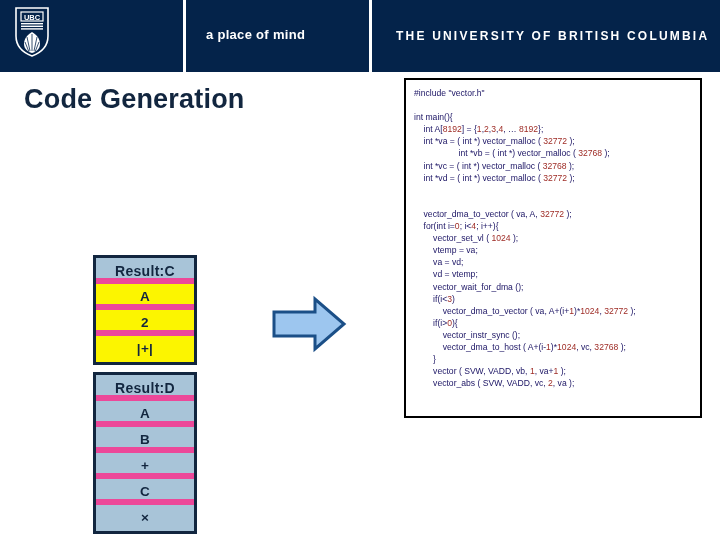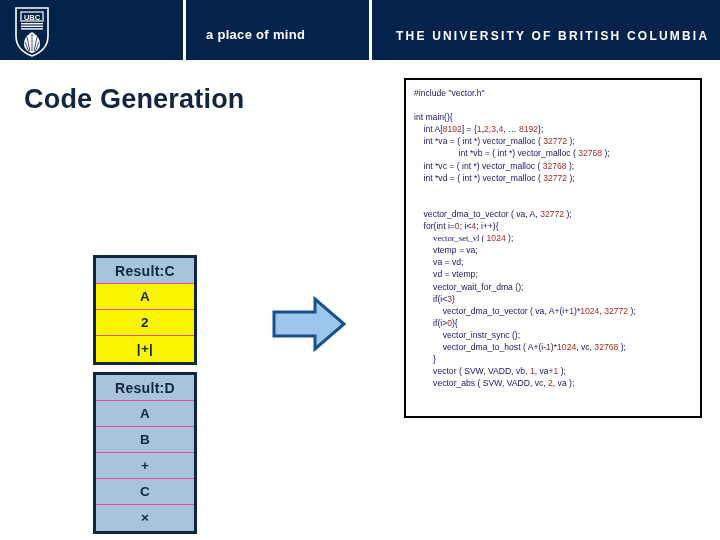--- a/index.html
+++ b/index.html
@@ -12,21 +12,21 @@
     background: #ffffff;
     font-family: "Liberation Sans", sans-serif;
     overflow: hidden;
     position: relative;
   }
 
   
   .header {
     position: absolute;
     left: 0; top: 0;
-    width: 720px; height: 60px;
+    width: 720px; height: 72px;
     background: #04234a;
     overflow: hidden;
   }
   .header-divider {
     position: absolute;
     top: 0;
     width: 3px;
     height: 72px;
     background: #ffffff;
   }
@@ -103,21 +103,21 @@
 
   .res-row {
     box-sizing: border-box;
     height: 26px;
     line-height: 26px;
     text-align: center;
     font-size: 13.5px;
     font-weight: bold;
     color: #12263f;
     background: #a8c4d8;
-    border-bottom: 1px solid #ec4899;
+    border-bottom: 6px solid #ec4899;
     letter-spacing: 0.3px;
   }
   .res-row.head {
     background: #a8c4d8;
     font-size: 14px;
   }
   .res-row.last { border-bottom: none; }
 
   
   .arrow {
@@ -157,21 +157,21 @@
     <div class="code-line"><span></span><span style="color: rgb(27, 20, 100);">int main(){</span></div>
     <div class="code-line"><span>    </span><span style="color: rgb(27, 20, 100);">int A[</span><span class="num" style="color: rgb(158, 43, 37);">8192</span><span style="color: rgb(27, 20, 100);">] = {</span><span class="num" style="color: rgb(158, 43, 37);">1</span><span style="color: rgb(27, 20, 100);">,</span><span class="num" style="color: rgb(158, 43, 37);">2</span><span style="color: rgb(27, 20, 100);">,</span><span class="num" style="color: rgb(158, 43, 37);">3</span><span style="color: rgb(27, 20, 100);">,</span><span class="num" style="color: rgb(158, 43, 37);">4</span><span style="color: rgb(27, 20, 100);">, … </span><span class="num" style="color: rgb(158, 43, 37);">8192</span><span style="color: rgb(27, 20, 100);">};</span></div>
     <div class="code-line"><span>    </span><span style="color: rgb(27, 20, 100);">int *va = ( int *) vector_malloc ( </span><span class="num" style="color: rgb(158, 43, 37);">32772</span><span style="color: rgb(27, 20, 100);"> );</span></div>
     <div class="code-line"><span>    </span><span style="color: rgb(27, 20, 100); padding-left: 35px;">int *vb = ( int *) vector_malloc ( </span><span class="num" style="color: rgb(158, 43, 37);">32768</span><span style="color: rgb(27, 20, 100);"> );</span></div>
     <div class="code-line"><span>    </span><span style="color: rgb(27, 20, 100);">int *vc = ( int *) vector_malloc ( </span><span class="num" style="color: rgb(158, 43, 37);">32768</span><span style="color: rgb(27, 20, 100);"> );</span></div>
     <div class="code-line"><span>    </span><span style="color: rgb(27, 20, 100);">int *vd = ( int *) vector_malloc ( </span><span class="num" style="color: rgb(158, 43, 37);">32772</span><span style="color: rgb(27, 20, 100);"> );</span></div>
     <div class="code-line">&nbsp;</div>
     <div class="code-line">&nbsp;</div>
     <div class="code-line"><span>    </span><span style="color: rgb(27, 20, 100);">vector_dma_to_vector ( va, A, </span><span class="num" style="color: rgb(158, 43, 37);">32772</span><span style="color: rgb(27, 20, 100);"> );</span></div>
     <div class="code-line"><span>    </span><span style="color: rgb(27, 20, 100);">for(int i=</span><span class="num" style="color: rgb(158, 43, 37);">0</span><span style="color: rgb(27, 20, 100);">; i&lt;</span><span class="num" style="color: rgb(158, 43, 37);">4</span><span style="color: rgb(27, 20, 100);">; i++){</span></div>
-    <div class="code-line"><span>        </span><span style="color: rgb(27, 20, 100); font-family: Liberation Serif, serif;">vector_set_vl ( </span><span class="num" style="color: rgb(158, 43, 37);">1024</span><span style="color: rgb(27, 20, 100);"> );</span></div>
+    <div class="code-line"><span>        </span><span style="color: rgb(27, 20, 100);">vector_set_vl ( </span><span class="num" style="color: rgb(158, 43, 37);">1024</span><span style="color: rgb(27, 20, 100);"> );</span></div>
     <div class="code-line"><span>        </span><span style="color: rgb(27, 20, 100);">vtemp = va;</span></div>
     <div class="code-line"><span>        </span><span style="color: rgb(27, 20, 100); margin-top: 32px;">va = vd;</span></div>
     <div class="code-line"><span>        </span><span style="color: rgb(27, 20, 100);">vd = vtemp;</span></div>
     <div class="code-line"><span>        </span><span style="color: rgb(27, 20, 100);">vector_wait_for_dma ();</span></div>
     <div class="code-line"><span>        </span><span style="color: rgb(27, 20, 100);">if(i&lt;</span><span class="num" style="color: rgb(158, 43, 37);">3</span><span style="color: rgb(27, 20, 100);">)</span></div>
     <div class="code-line"><span>            </span><span style="color: rgb(27, 20, 100);">vector_dma_to_vector ( va, A+(i+</span><span class="num" style="color: rgb(158, 43, 37);">1</span><span style="color: rgb(27, 20, 100);">)*</span><span class="num" style="color: rgb(158, 43, 37);">1024</span><span style="color: rgb(27, 20, 100);">, </span><span class="num" style="color: rgb(158, 43, 37);">32772</span><span style="color: rgb(27, 20, 100);"> );</span></div>
     <div class="code-line"><span>        </span><span style="color: rgb(27, 20, 100);">if(i&gt;</span><span class="num" style="color: rgb(158, 43, 37);">0</span><span style="color: rgb(27, 20, 100);">){</span></div>
     <div class="code-line"><span>            </span><span style="color: rgb(27, 20, 100);">vector_instr_sync ();</span></div>
     <div class="code-line"><span>            </span><span style="color: rgb(27, 20, 100);">vector_dma_to_host ( A+(i-</span><span class="num" style="color: rgb(158, 43, 37);">1</span><span style="color: rgb(27, 20, 100);">)*</span><span class="num" style="color: rgb(158, 43, 37);">1024</span><span style="color: rgb(27, 20, 100);">, vc, </span><span class="num" style="color: rgb(158, 43, 37);">32768</span><span style="color: rgb(27, 20, 100);"> );</span></div>
     <div class="code-line"><span>        </span><span style="color: rgb(27, 20, 100);">}</span></div>

